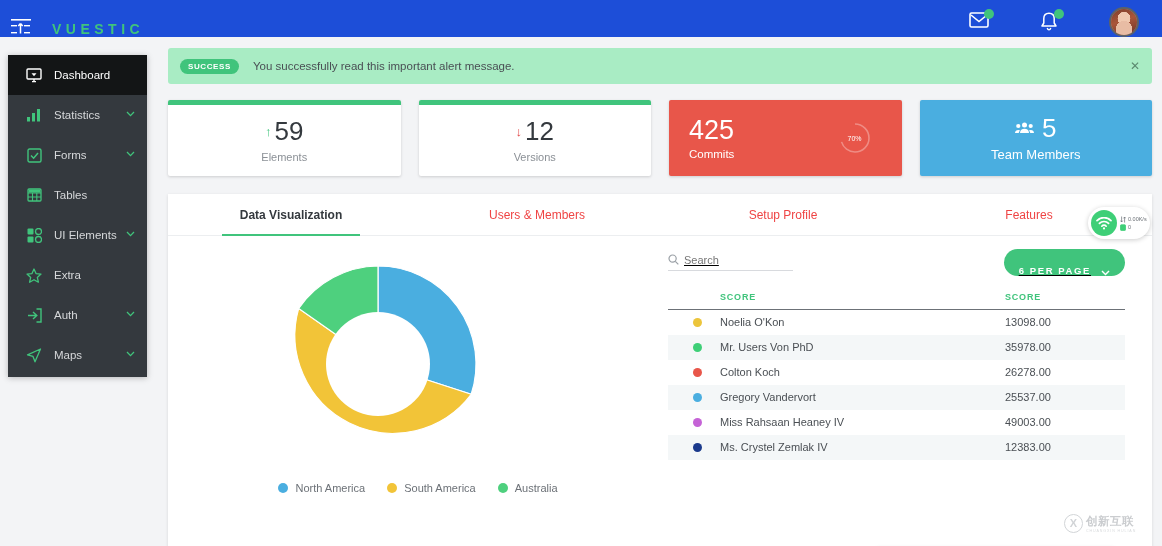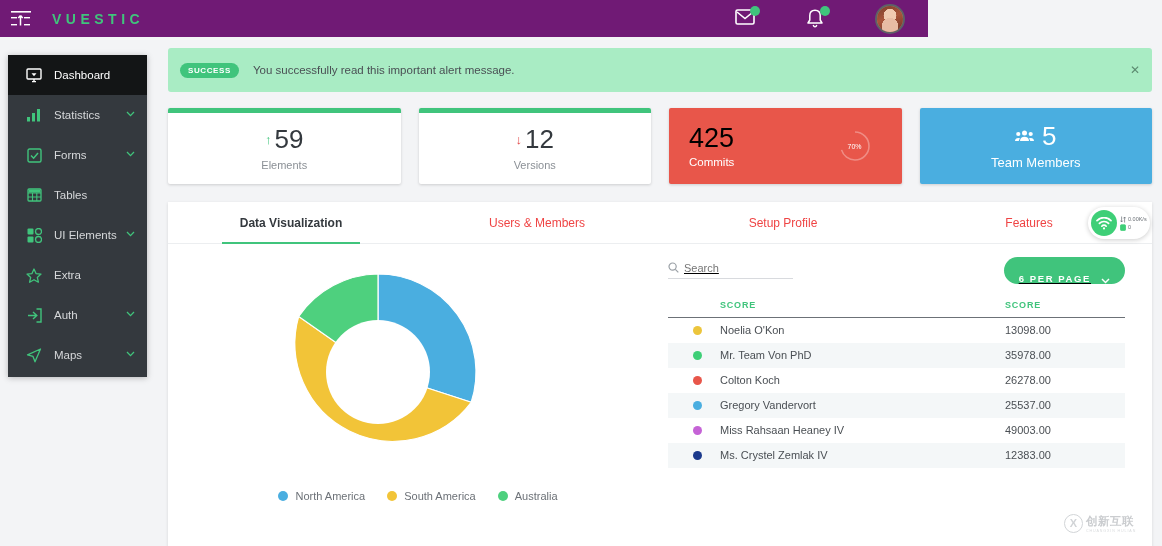--- a/index.html
+++ b/index.html
@@ -6,22 +6,22 @@
   html, body {
     width: 1162px; height: 546px;
     font-family: "Liberation Sans", sans-serif;
     background: #ffffff;
     overflow: hidden;
   }
   #app { position: relative; width: 1162px; height: 546px; background: #f3f4f6; }
 
   
   .topbar {
-    position: absolute; left: 0; top: 0; width: 928px; height: 37px;
-    background: #701a75; display: flex; align-items: center;
+    position: absolute; left: 0; top: 0; width: 1162px; height: 37px;
+    background: #1d4ed8; display: flex; align-items: flex-end;
   }
   .hamburger { margin-left: 10px; width: 22px; height: 20px; display: flex;
     flex-direction: column; justify-content: center; cursor: pointer; }
   .hamburger svg { display: block; }
   .brand {
     margin-left: 20px; color: #40c47c; font-size: 14px; font-weight: bold;
     letter-spacing: 4.5px;
   }
   .topbar-right {
     margin-left: auto; display: flex; align-items: center; gap: 48px;
@@ -59,21 +59,21 @@
   .nav-ico { width: 16px; height: 16px; margin-right: 12px; flex: none; display:flex; align-items:center; justify-content:center;}
   .nav-ico svg { display: block; }
   .nav-label { flex: 1; }
   .chev { width: 9px; height: 9px; margin-right: 12px; flex: none; }
   .chev svg { display: block; }
 
   
   .content { position: absolute; left: 168px; top: 48px; width: 984px; }
 
   .alert {
-    height: 44px; background: #a9ecc4; border-radius: 3px;
+    height: 36px; background: #a9ecc4; border-radius: 3px;
     display: flex; align-items: center; padding: 0 12px; position: relative;
   }
   .alert-badge {
     background: #40c47c; color: #fff; font-size: 8px; font-weight: bold;
     letter-spacing: .6px; padding: 3px 8px; border-radius: 9px;
   }
   .alert-text { margin-left: 14px; font-size: 11.5px; color: #4a4f54; }
   .alert-close {
     position: absolute; right: 12px; top: 50%; transform: translateY(-50%);
     color: #5c8a70; font-size: 12px; cursor: pointer; line-height: 1;
@@ -98,21 +98,21 @@
   .card-num { font-size: 26px; color: #34393e; font-weight: 300; line-height: 1.05; }
   .card-lbl { font-size: 11px; color: #8b9096; margin-top: 5px; }
 
   .card.solid { display: block; padding: 0; }
   .card.solid .solid-inner {
     height: 76px; display: flex; flex-direction: column;
     justify-content: center; position: relative;
   }
   .card.red { background: #e8564a; }
   .card.red .solid-inner { align-items: flex-start; padding-left: 20px; }
-  .card.red .big { font-size: 27px; color: #000000; font-weight: 300; line-height: 1.1; }
+  .card.red .big { font-size: 27px; color: #ffffff; font-weight: 300; line-height: 1.1; }
   .card.red .sub { font-size: 11.5px; color: #fff; margin-top: 2px; }
   .ring {
     position: absolute; right: 30px; top: 50%; transform: translateY(-50%);
     width: 34px; height: 34px;
   }
   .ring svg { display: block; }
   .ring-txt {
     position: absolute; left: 0; top: 0; width: 34px; height: 34px;
     display: flex; align-items: center; justify-content: center;
     font-size: 7px; color: #fff;
@@ -512,21 +512,21 @@
                 <td>
                     <div class="row-dot" style="background:#ecc53c"></div>
                   </td>
                 <td>Noelia O'Kon</td>
                 <td>13098.00</td>
               </tr>
               <tr class="striped">
                 <td>
                     <div class="row-dot" style="background:#3ecf77"></div>
                   </td>
-                <td>Mr. Team Von PhD</td>
+                <td>Mr. Users Von PhD</td>
                 <td>35978.00</td>
               </tr>
               <tr>
                 <td>
                     <div class="row-dot" style="background:#e8564a"></div>
                   </td>
                 <td>Colton Koch</td>
                 <td>26278.00</td>
               </tr>
               <tr class="striped">

